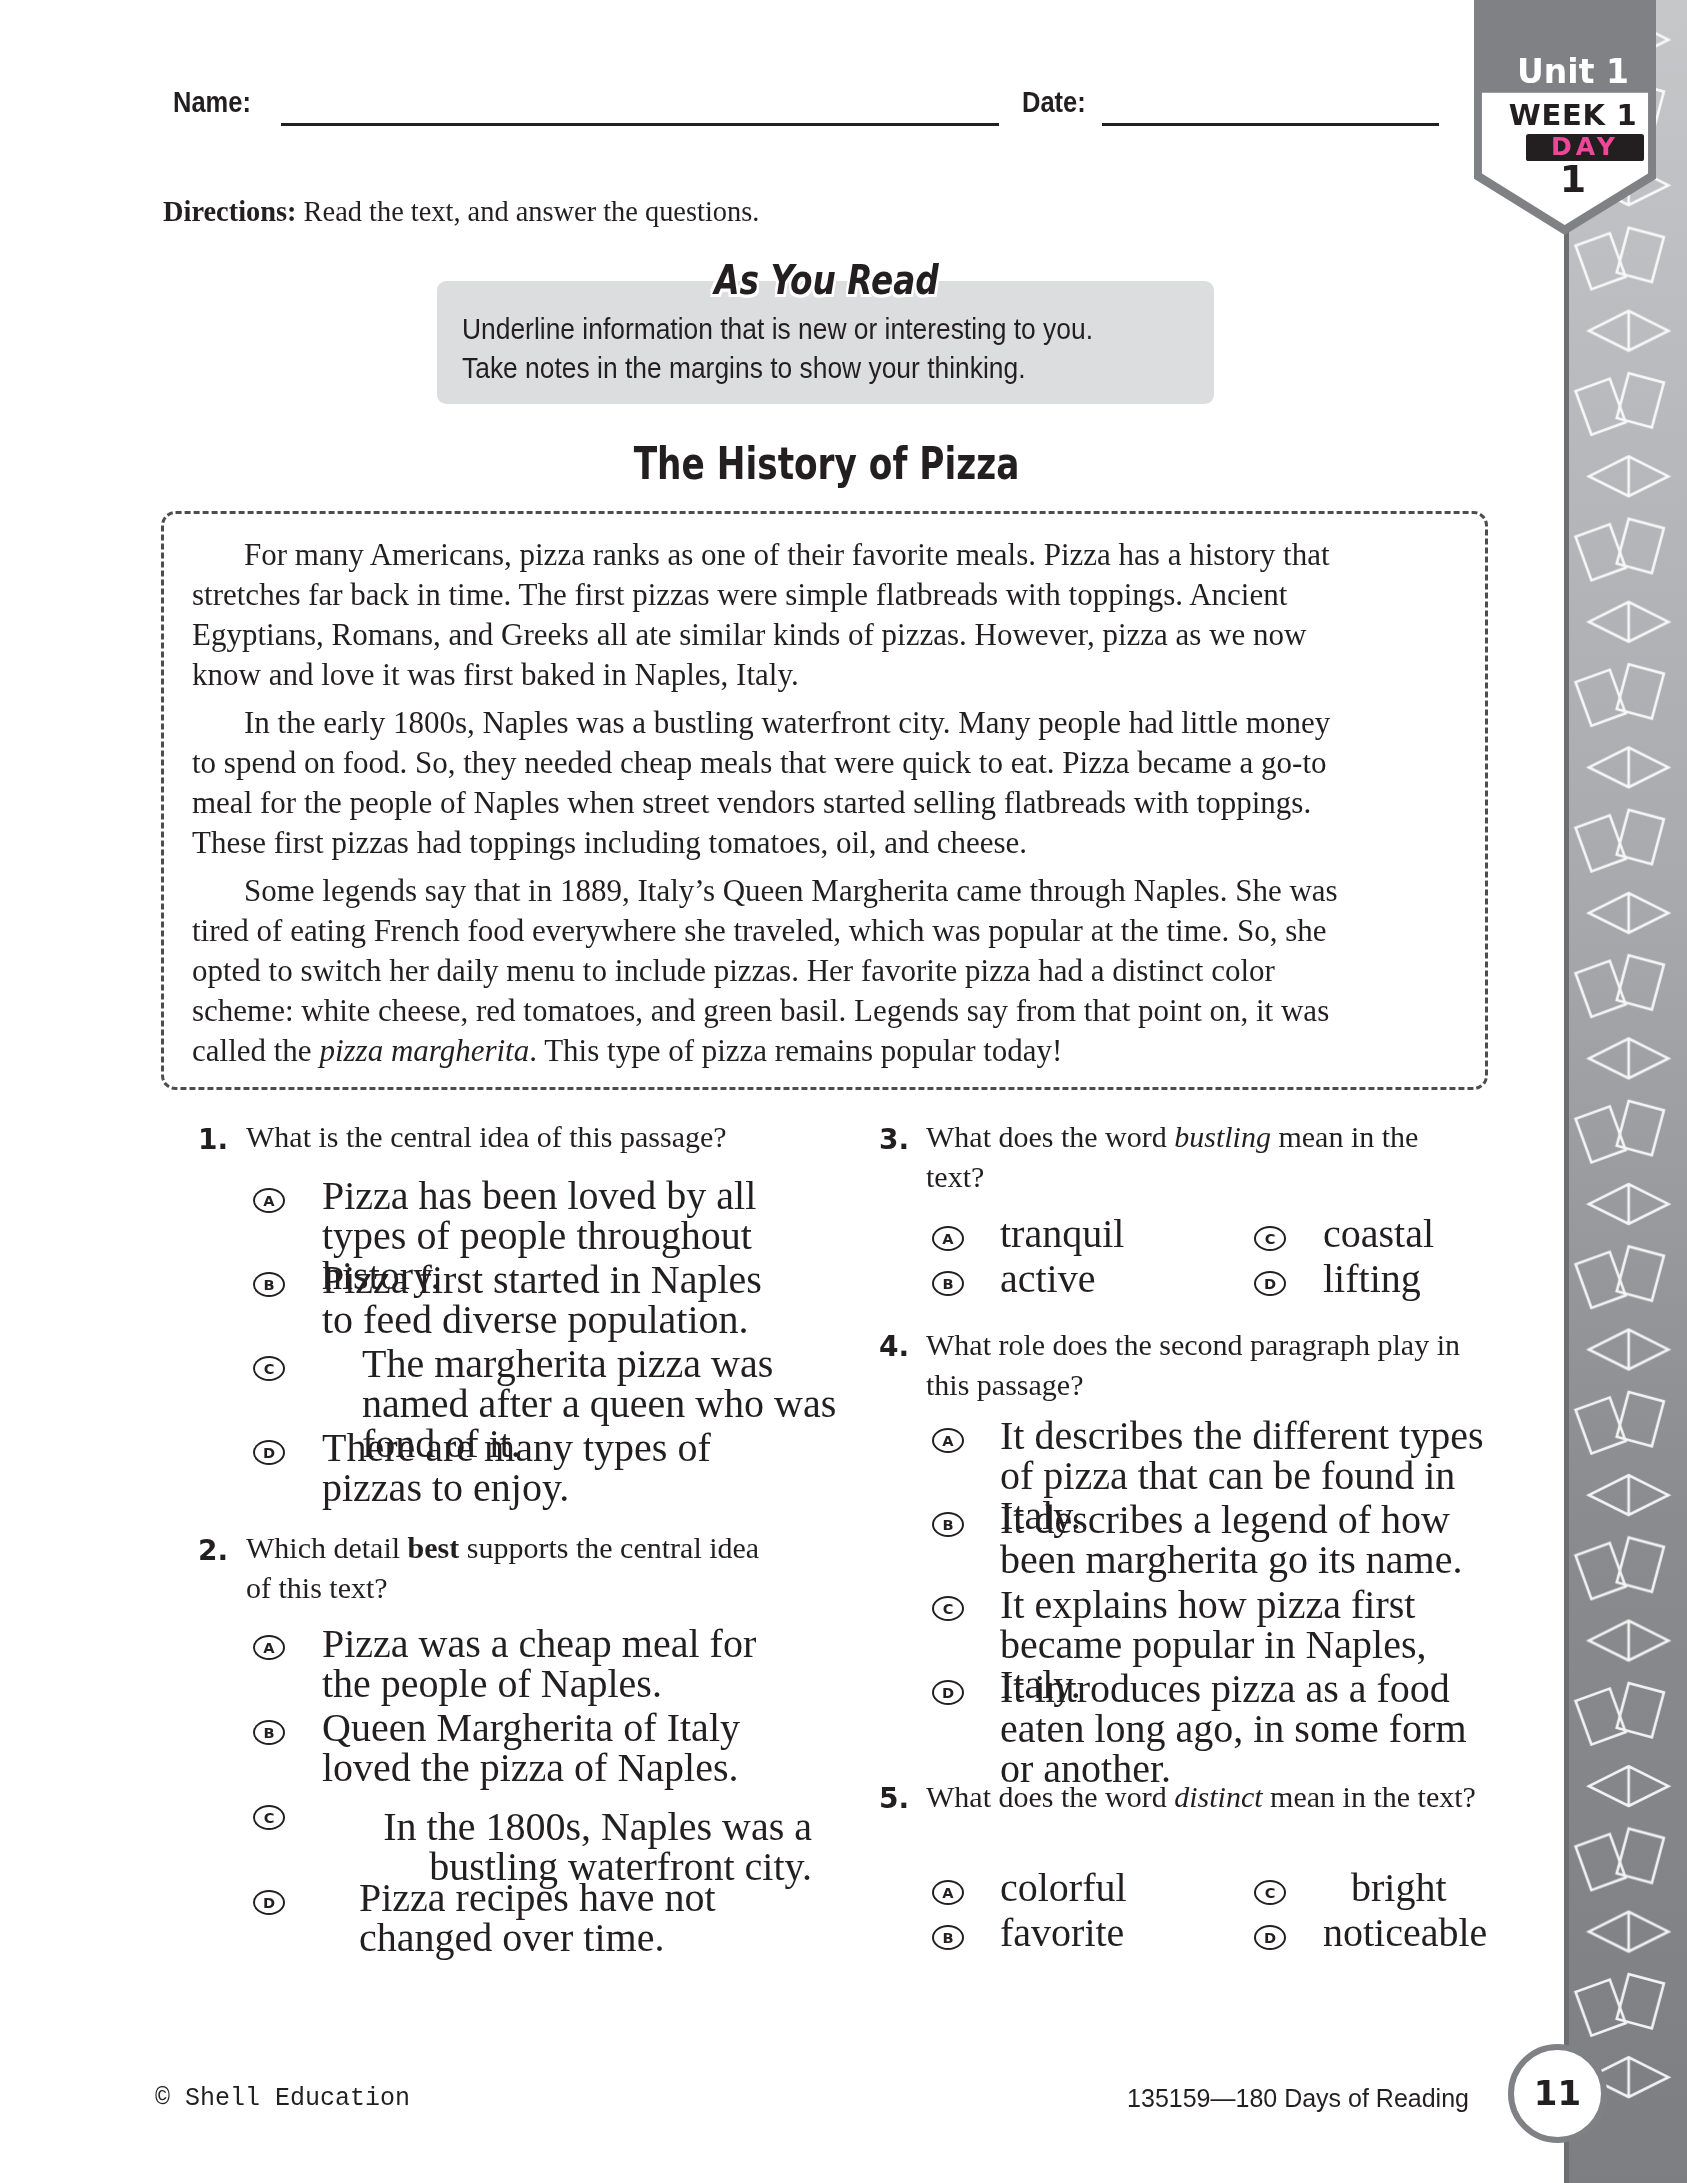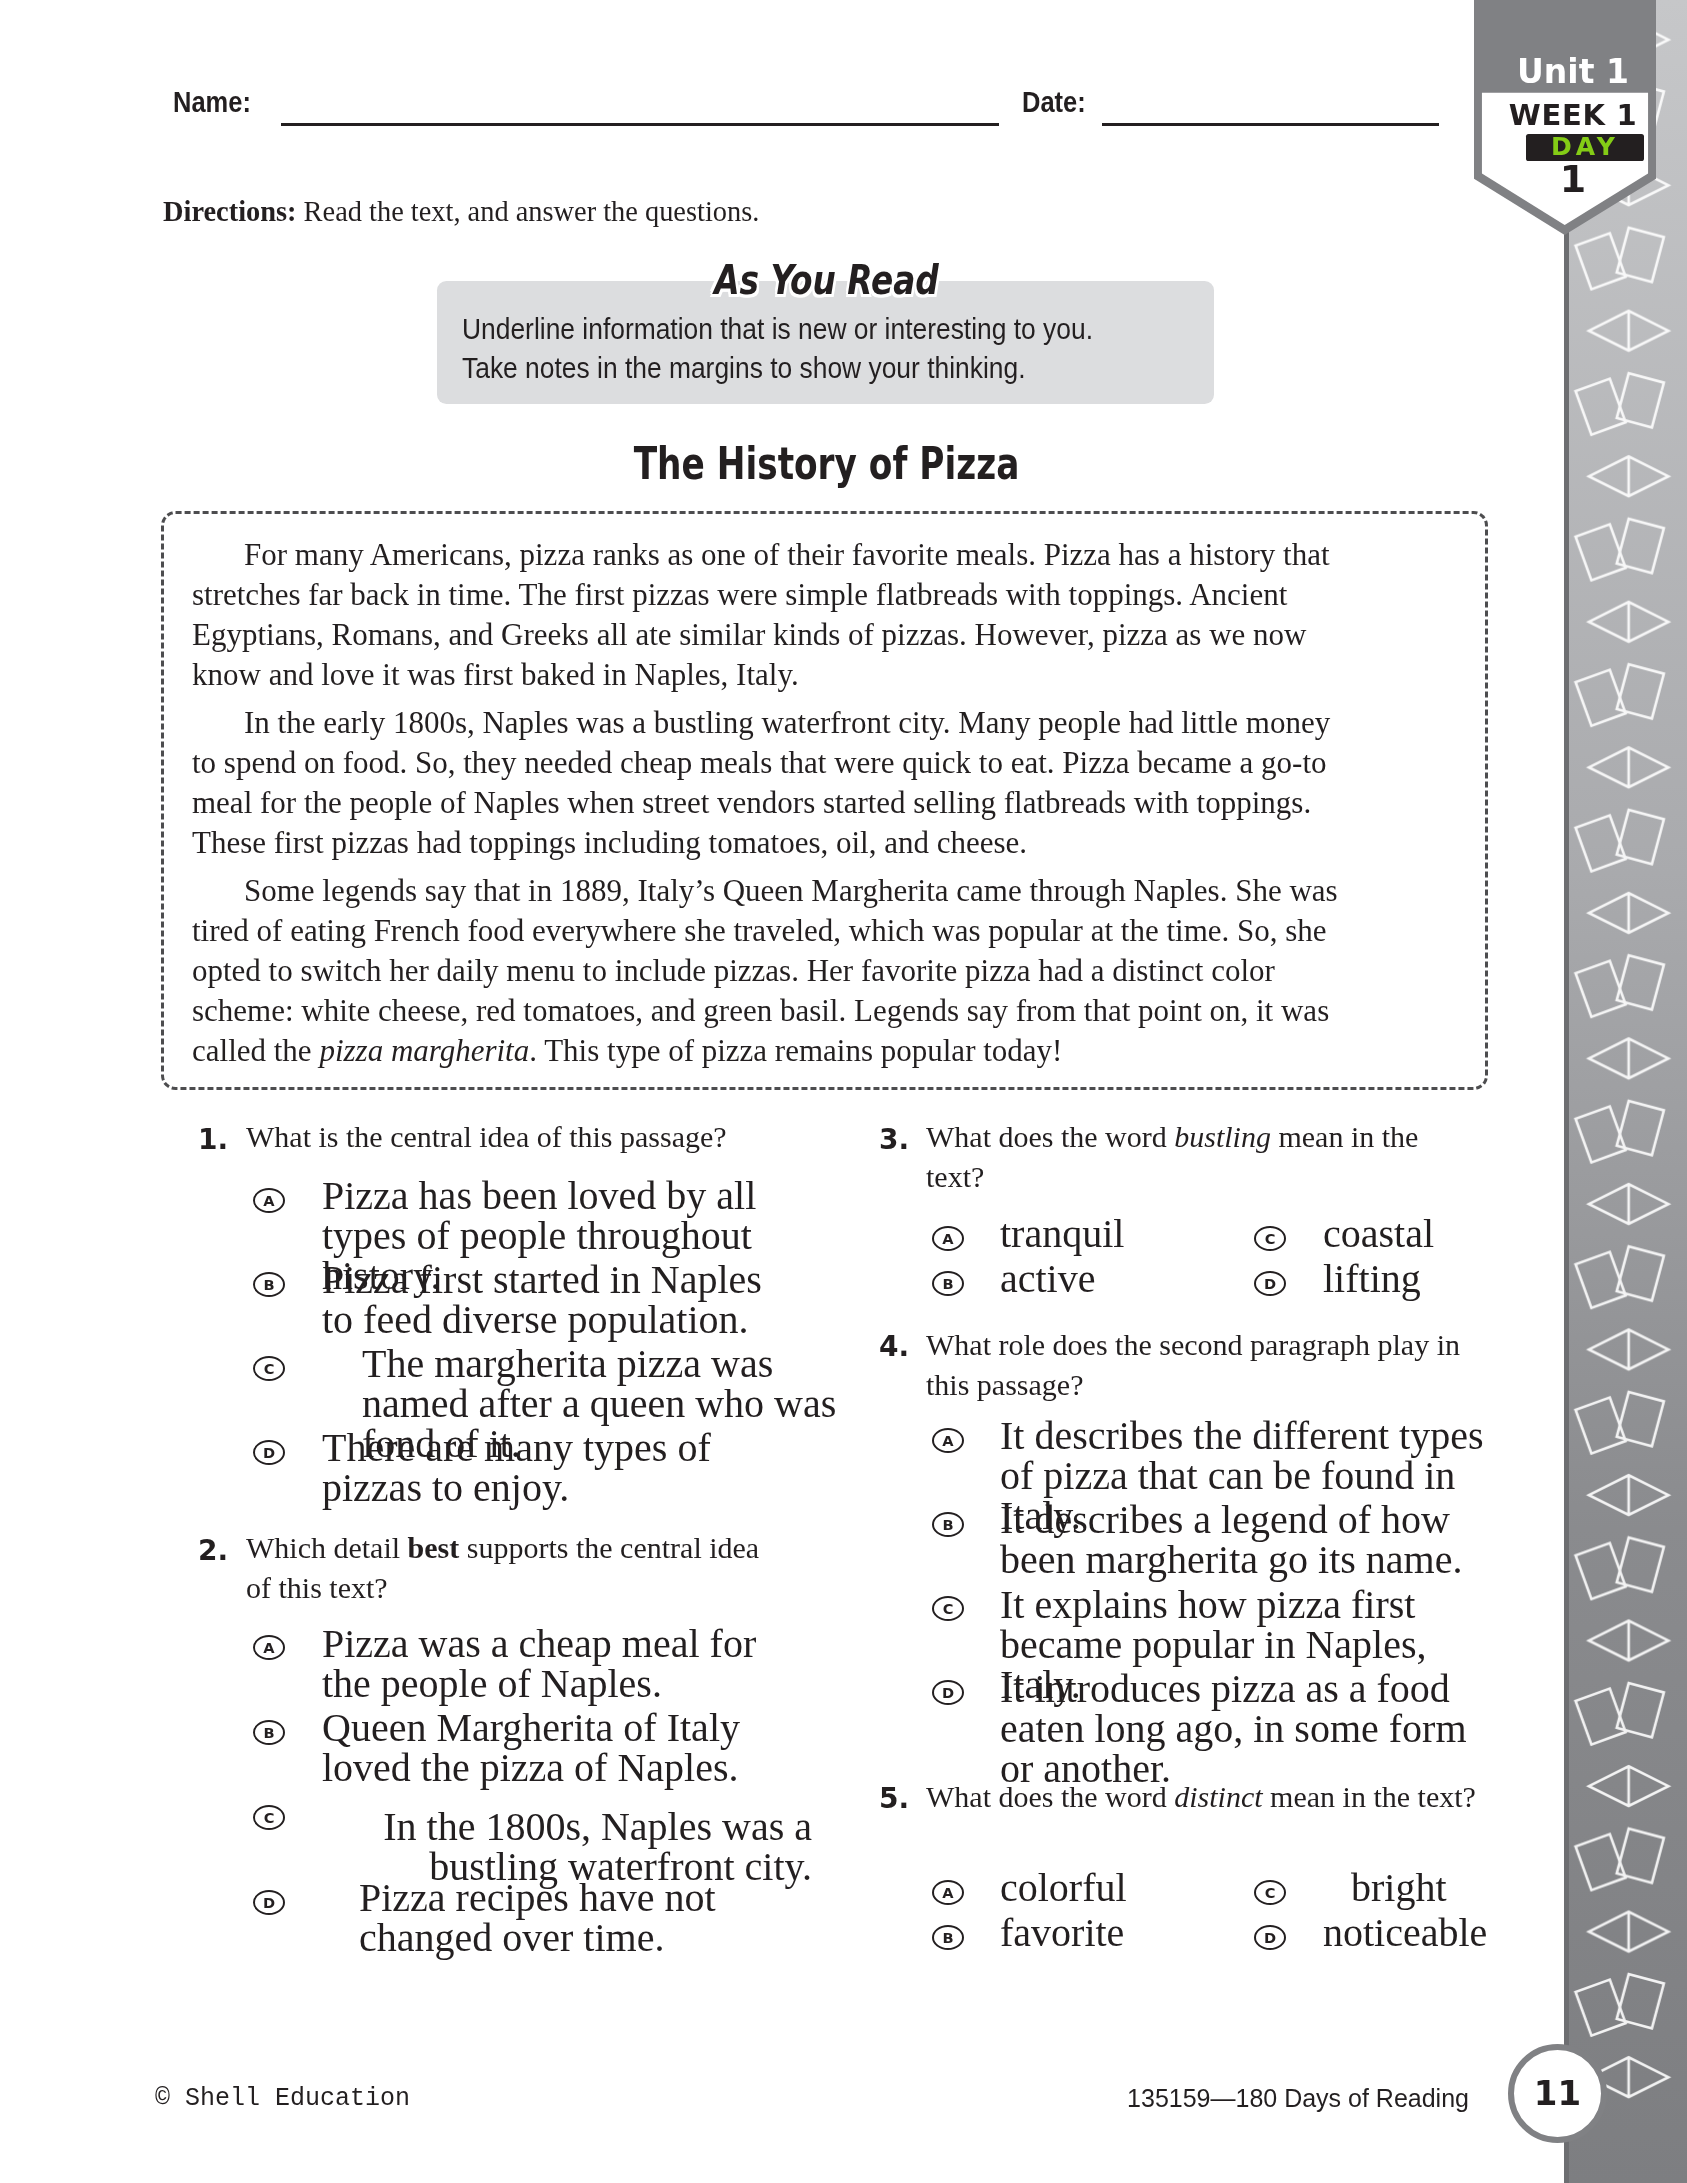--- a/index.html
+++ b/index.html
@@ -8,21 +8,21 @@
   
   .sidebar { position:absolute; left:1569px; top:0; width:118px; height:2183px; background:linear-gradient(to bottom, #c6c7c9 0%, #a9aaad 40%, #8a8b8e 70%, #7d7e81 100%); }
   .sidebar-edge { position:absolute; left:1564px; top:0; width:6.6px; height:2183px; background:#6d6e71; }
   .sidebar svg { position:absolute; left:0; top:0; }
 
   
   .badge { position:absolute; left:1474px; top:0; width:182px; height:235px; }
   .badge-text { position:absolute; left:1474px; width:198px; text-align:center; font-family:"DejaVu Sans", sans-serif; font-weight:bold; }
   .unit { top:52px; font-size:33px; color:#ffffff; }
   .week { top:98px; font-size:29px; color:#231f20; letter-spacing:0.7px; }
-  .day-box { position:absolute; left:1526px; top:134px; width:118px; height:26.5px; background:#231f20; border-radius:2.6px; color:#84cc16; font-family:"DejaVu Sans", sans-serif; font-weight:bold; font-size:25px; line-height:26.5px; text-align:center; letter-spacing:4px; }
+  .day-box { position:absolute; left:1526px; top:134px; width:118px; height:26.5px; background:#231f20; border-radius:2.6px; color:#ec4899; font-family:"DejaVu Sans", sans-serif; font-weight:bold; font-size:25px; line-height:26.5px; text-align:center; letter-spacing:4px; }
   .day-num { top:157px; font-size:38px; color:#231f20; }
 
   
   .name-label { position:absolute; left:173px; top:85px; font-family:"Liberation Sans", sans-serif; font-size:30px; font-weight:bold; transform:scaleX(0.85); transform-origin:left; }
   .name-line { position:absolute; left:281px; top:123px; width:718px; height:2.6px; background:#231f20; }
   .date-label { position:absolute; left:1022px; top:85px; font-family:"Liberation Sans", sans-serif; font-size:30px; font-weight:bold; transform:scaleX(0.85); transform-origin:left; }
   .date-line { position:absolute; left:1102px; top:123px; width:337px; height:2.6px; background:#231f20; }
 
   .directions { position:absolute; left:163px; top:196px; font-size:28.4px; }
   .directions b { font-weight:bold; }

